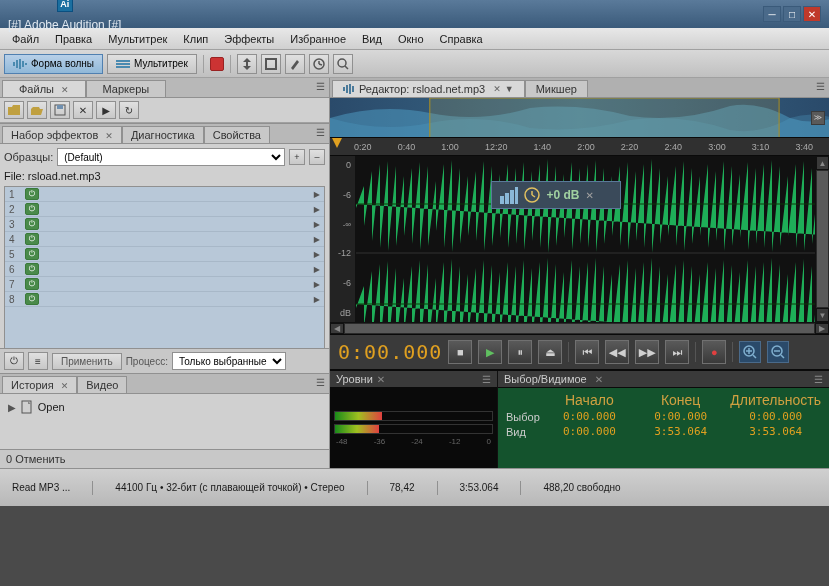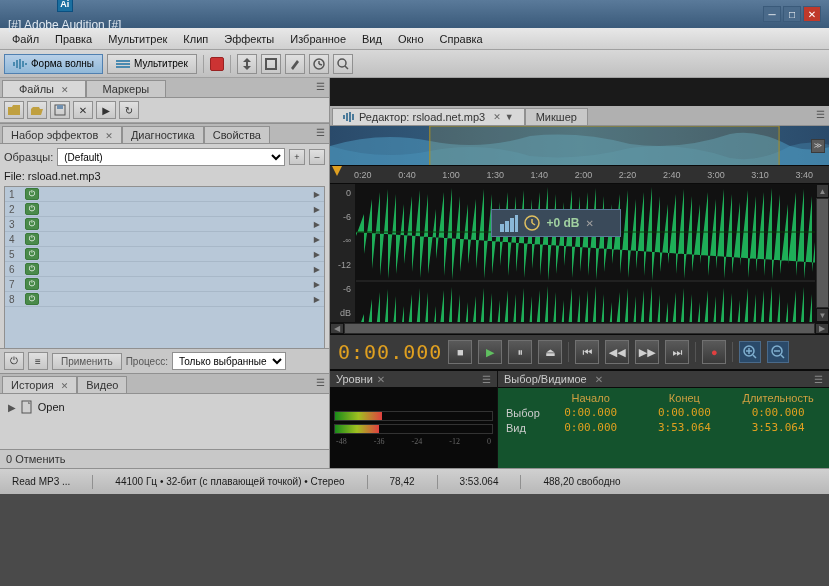--- a/index.html
+++ b/index.html
@@ -237,21 +237,20 @@
       background: #1a1a1a;
     }
 
     
     #editor-tabs {
       display: flex;
       background: #b8b8b8;
       border-bottom: 1px solid #909090;
       padding: 2px 2px 0;
       position: relative;
-      margin-top: 28px;
     }
     .editor-tab {
       padding: 2px 10px;
       font-size: 11px;
       background: #c8c8c8;
       border: 1px solid #909090;
       border-bottom: none;
       cursor: pointer; color: #333;
       display: flex; align-items: center; gap: 4px;
     }
@@ -385,27 +384,27 @@
       gap: 8px;
     }
     .sel-title { font-size: 11px; color: #ccc; }
     .selection-content {
       flex: 1; padding: 4px 8px;
     }
     .sel-grid {
       display: grid; grid-template-columns: auto 1fr 1fr 1fr;
       gap: 2px 8px; align-items: center;
     }
-    .sel-col-header { font-size: 11px; color: #d0a040; text-align: center; }
+    .sel-col-header { font-size: 14px; color: #d0a040; text-align: center; }
     .sel-row-label { font-size: 11px; color: #ccc; }
     .sel-value { font-size: 11px; color: #e0a020; text-align: center; font-family: monospace; }
 
     
     #status-bar {
-      height: 26px;
+      height: 38px;
       background: linear-gradient(to bottom, #d0d0d0, #b8b8b8);
       display: flex;
       align-items: center;
       padding: 0 8px;
       border-top: 1px solid #909090;
       gap: 18px;
       font-size: 10px; color: #1a1a1a;
     }
     .status-item { padding: 0 4px; }
     .status-sep { width: 1px; height: 14px; background: #909090; }
@@ -697,21 +696,21 @@
 
     <div id="timeline-ruler" style="height:18px;background:#303030;display:flex;align-items:center;padding:0 4px;position:relative;overflow:hidden;">
 
       <div style="position:absolute;left:2px;top:0;z-index:5;">
         <div style="width:0;height:0;border-left:5px solid transparent;border-right:5px solid transparent;border-top:10px solid #e0a020;"></div>
       </div>
       <div style="display:flex;justify-content:space-between;width:100%;padding:0 10px 0 20px;">
         <span class="db-mark" style="font-size:9px;color:#aaa">0:20</span>
         <span class="db-mark" style="font-size:9px;color:#aaa">0:40</span>
         <span class="db-mark" style="font-size:9px;color:#aaa">1:00</span>
-        <span class="db-mark" style="font-size:9px;color:#aaa">1:30</span>
+        <span class="db-mark" style="font-size:9px;color:#aaa">12:20</span>
         <span class="db-mark" style="font-size:9px;color:#aaa">1:40</span>
         <span class="db-mark" style="font-size:9px;color:#aaa">2:00</span>
         <span class="db-mark" style="font-size:9px;color:#aaa">2:20</span>
         <span class="db-mark" style="font-size:9px;color:#aaa">2:40</span>
         <span class="db-mark" style="font-size:9px;color:#aaa">3:00</span>
         <span class="db-mark" style="font-size:9px;color:#aaa">3:10</span>
         <span class="db-mark" style="font-size:9px;color:#aaa">3:40</span>
       </div>
     </div>
 
@@ -971,21 +970,21 @@
                 <div style="height:100%;width:30%;background:linear-gradient(to right,#1a8a1a,#a0c020,#e04040);"></div>
               </div>
             </div>
 
             <div style="display:flex;align-items:center;gap:2px;">
               <div style="width:100%;height:10px;background:#0a0a0a;border:1px solid #333;position:relative;overflow:hidden;">
                 <div style="height:100%;width:28%;background:linear-gradient(to right,#1a8a1a,#a0c020,#e04040);"></div>
               </div>
             </div>
 
-            <div style="display:flex;justify-content:space-between;padding:0 2px;font-family:Liberation Serif, serif;">
+            <div style="display:flex;justify-content:space-between;padding:0 2px;">
               <span style="font-size:8px;color:#666">-48</span>
               <span style="font-size:8px;color:#666">-36</span>
               <span style="font-size:8px;color:#666">-24</span>
               <span style="font-size:8px;color:#666">-12</span>
               <span style="font-size:8px;color:#666">0</span>
             </div>
           </div>
         </div>
       </div>
 

